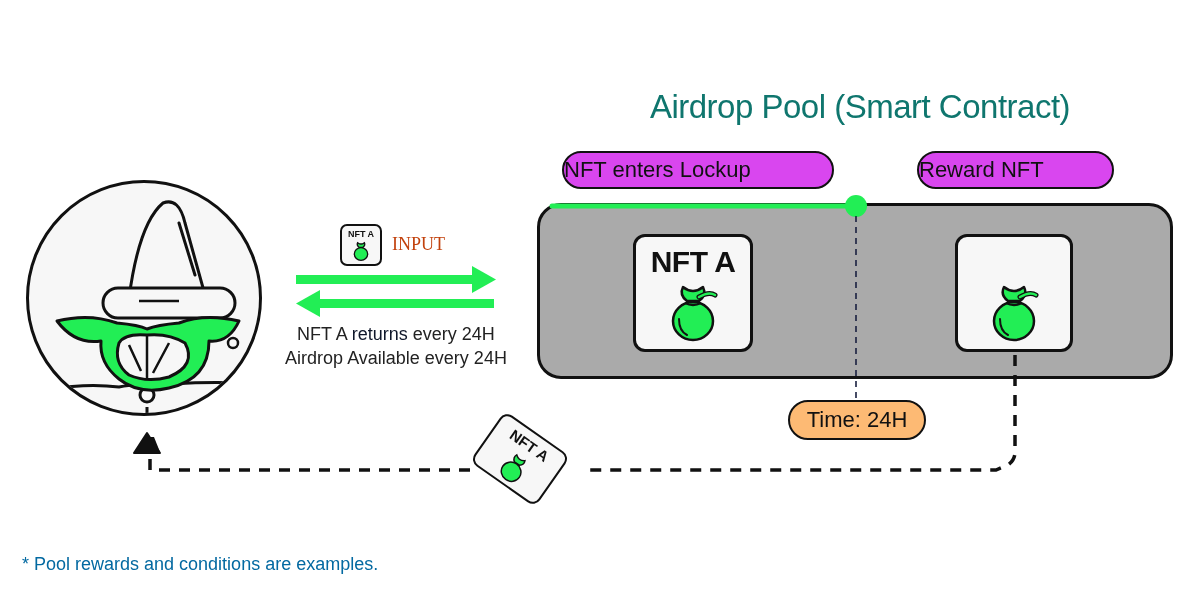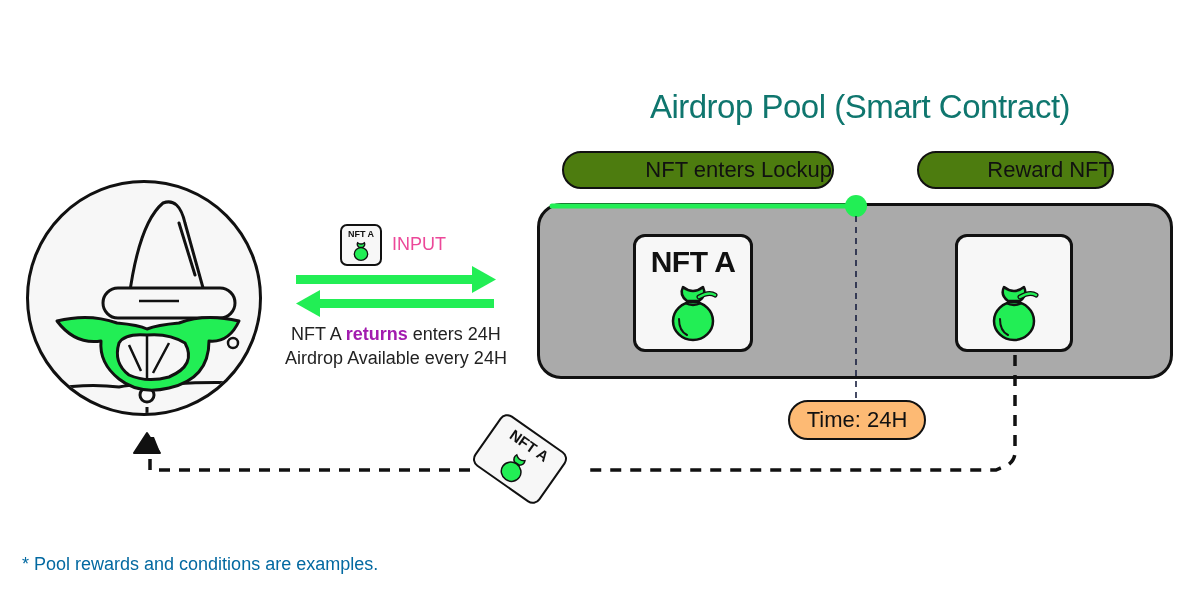--- a/index.html
+++ b/index.html
@@ -4,47 +4,47 @@
 <style>
   html, body { margin: 0; padding: 0; background: #ffffff; }
   body { width: 1200px; height: 600px; position: relative; overflow: hidden;
          font-family: "Liberation Sans", "DejaVu Sans", sans-serif; color: #111; }
   .abs { position: absolute; }
   svg.layer { position: absolute; left: 0; top: 0; }
 
   .title { left: 540px; top: 88px; width: 640px; text-align: center;
            font-size: 33px; font-weight: 400; letter-spacing: -0.5px; color: #0f766e; }
 
-  .pill { border: 2.5px solid #111; border-radius: 20px; background: #4d7c0f;
-          font-size: 22px; text-align: right; line-height: 34px; height: 34px; box-sizing: content-box; }
+  .pill { border: 2.5px solid #111; border-radius: 20px; background: #d946ef;
+          font-size: 22px; text-align: left; line-height: 34px; height: 34px; box-sizing: content-box; }
   .pill-lockup { left: 562px; top: 151px; width: 268px; }
   .pill-reward { left: 917px; top: 151px; width: 193px; }
 
   .pool { left: 537px; top: 203px; width: 636px; height: 176px; background: #aaaaaa;
           border: 3px solid #111; border-radius: 24px; box-sizing: border-box; }
 
   .nft-card { background: #f7f7f7; border: 3px solid #111; border-radius: 12px; box-sizing: border-box; }
   .nft-card .lbl { position: absolute; left: 0; right: 0; top: 8px; text-align: center;
                    font-size: 30px; font-weight: 700; color: #111; letter-spacing: -0.5px; }
   .nft-card svg { position: absolute; left: 50%; transform: translateX(-50%); }
   .card-a { left: 633px; top: 234px; width: 120px; height: 118px; }
   .card-b { left: 955px; top: 234px; width: 118px; height: 118px; }
 
   .time-pill { left: 788px; top: 400px; width: 134px; height: 36px; background: #fdba74;
                border: 2.5px solid #111; border-radius: 20px; text-align: center;
                line-height: 36px; font-size: 22px; box-sizing: content-box; }
 
-  .input-label { left: 392px; top: 234px; font-size: 18px; color: #ec4899; }
+  .input-label { left: 392px; top: 234px; font-size: 18px; color: #c2410c; font-family: Liberation Serif, serif; }
   .input-card { left: 340px; top: 224px; width: 42px; height: 42px; background:#f7f7f7;
                 border: 2px solid #111; border-radius: 7px; box-sizing: border-box; }
   .input-card .lbl { position:absolute; left:0; right:0; top:3px; text-align:center; font-size:9px; font-weight:700; }
   .input-card svg { position:absolute; left: 50%; transform: translateX(-50%); top: 14px; }
 
   .caption { left: 260px; top: 322px; width: 272px; text-align: center; font-size: 18px; line-height: 24px; color: #222; }
-  .caption b { font-weight: 700; color: #a21caf; }
+  .caption b { font-weight: 400; color: #0f172a; }
 
   .moving-card { left: 480px; top: 428px; width: 80px; height: 62px; background:#f7f7f7;
                  border: 2.5px solid #111; border-radius: 9px; box-sizing: border-box;
                  transform: rotate(35deg); }
   .moving-card .lbl { position:absolute; left:0; right:0; top:4px; text-align:center; font-size:15px; font-weight:700; }
   .moving-card svg { position:absolute; left:50%; transform:translateX(-50%); top: 24px; }
 
   .avatar { left: 26px; top: 180px; width: 236px; height: 236px; border-radius: 50%;
             border: 3px solid #111; background: #f7f7f7; box-sizing: border-box; overflow: hidden; }
 
@@ -110,21 +110,21 @@
 <div class="abs input-card">
   <div class="lbl">NFT A</div>
   <svg width="20" height="22" viewBox="0 0 60 62">
     <path d="M20 6 Q30 14 40 6 Q44 14 36 20 L24 20 Q16 14 20 6 Z" fill="#22ee55" stroke="#111" stroke-width="4"></path>
     <ellipse cx="30" cy="40" rx="20" ry="19" fill="#22ee55" stroke="#111" stroke-width="4"></ellipse>
   </svg>
 </div>
 <div class="abs input-label">INPUT</div>
 
 <div class="abs caption">
-  <div><span>NFT A </span><b>returns</b><span> enters 24H</span></div>
+  <div><span>NFT A </span><b>returns</b><span> every 24H</span></div>
   <div>Airdrop Available every 24H</div>
 </div>
 
 <div class="abs moving-card">
   <div class="lbl">NFT A</div>
   <svg width="30" height="32" viewBox="0 0 60 62">
     <path d="M20 6 Q30 14 40 6 Q44 14 36 20 L24 20 Q16 14 20 6 Z" fill="#22ee55" stroke="#111" stroke-width="3"></path>
     <ellipse cx="30" cy="40" rx="20" ry="19" fill="#22ee55" stroke="#111" stroke-width="3"></ellipse>
   </svg>
 </div>

